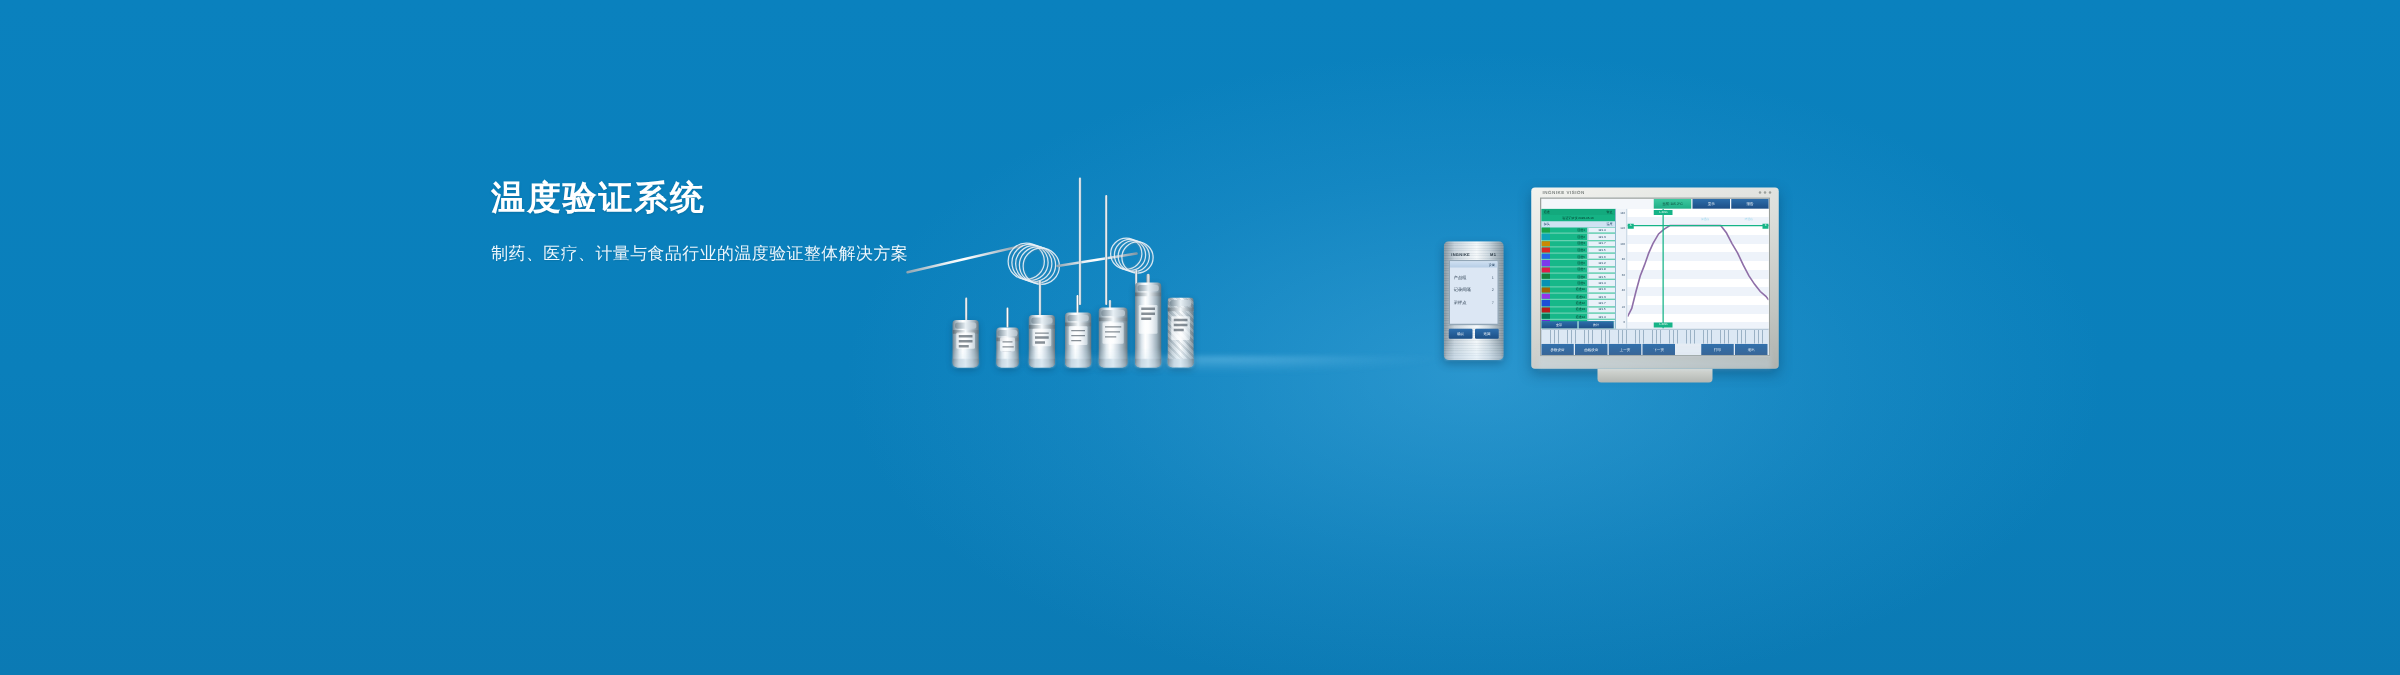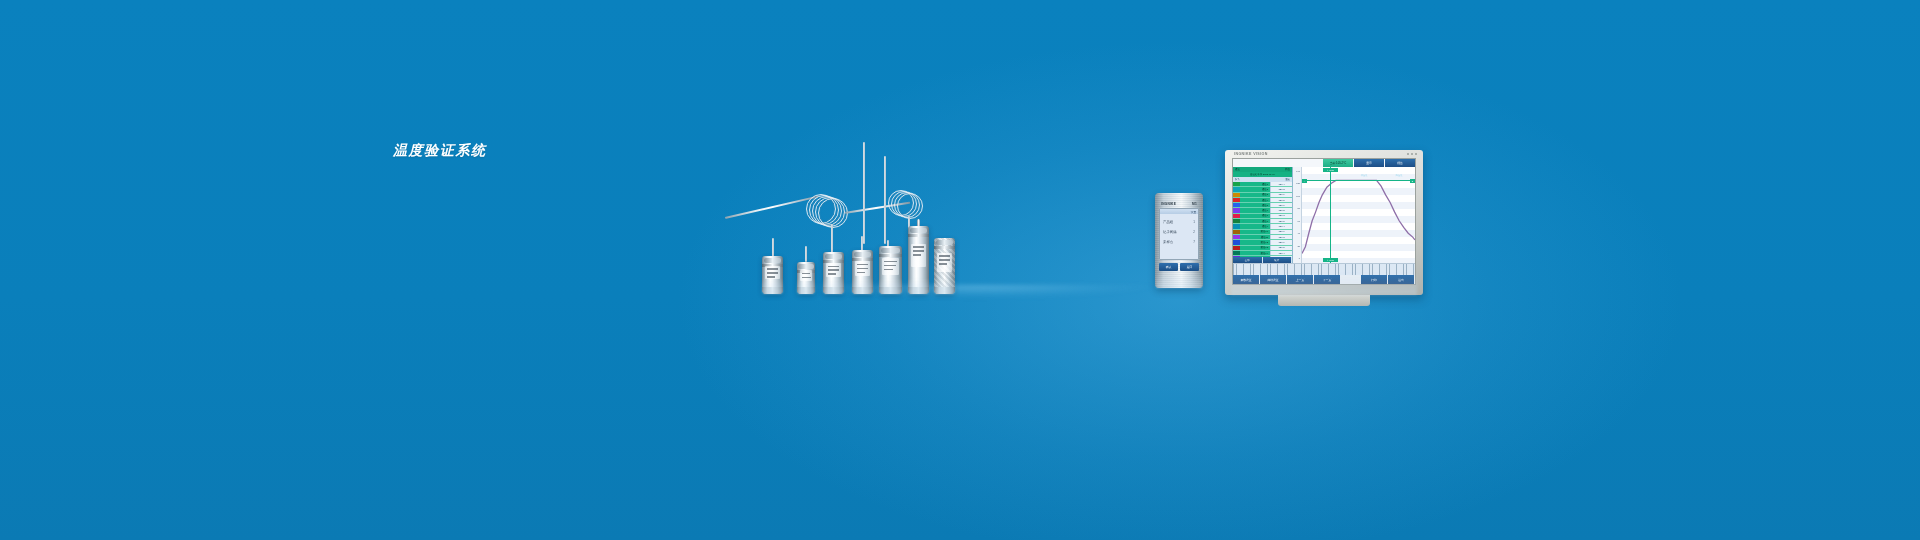--- a/index.html
+++ b/index.html
@@ -16,24 +16,23 @@
       radial-gradient(ellipse 700px 360px at 1180px 300px, rgba(90,185,235,0.40) 0%, rgba(70,170,225,0.16) 45%, rgba(9,128,189,0) 72%),
       linear-gradient(180deg,#0a81be 0%,#0a7fbb 55%,#0b7ab4 100%);
     overflow:hidden;
   }
 
   
   #copy {
     position:absolute; left:393px; top:142px; width:420px;
   }
   #copy .title {
-    font-size:14px; font-weight:bold; color:#ffffff;
+    font-size:27px; font-weight:bold; color:#ffffff;
     letter-spacing:1.6px; line-height:1.25;
     text-shadow:0 1px 2px rgba(0,0,0,0.13);
-    font-style:italic;
   }
   #copy .subtitle {
     margin-top:18px;
     font-size:13.5px; color:#eef7fd; font-weight:normal;
     letter-spacing:0.4px; white-space:nowrap;
     text-shadow:0 1px 1px rgba(0,0,0,0.10);
   }
   #copy .bullets { margin-top:19px; list-style:none; }
   #copy .bullets li {
     display:flex; align-items:center;
@@ -312,20 +311,21 @@
     transform:scaleY(-1); transform-origin:top; filter:blur(1.5px);
   }
 </style>
 </head>
 <body>
 
 <div id="banner">
 
   <div id="copy">
     <div class="title">温度验证系统</div>
+    <div class="subtitle">制药、医疗、计量与食品行业的温度验证整体解决方案</div>
   </div>
 
   <div class="floor"></div>
 
   <div>
     <div class="stem" style="left:725px; top:217px; width:96px; height:1.6px; transform:rotate(-13deg); transform-origin:left center;"></div>
     <div class="coil" style="left:806px; top:194px; width:30px; height:30px;"></div>
     <div class="coil" style="left:809px; top:195px; width:30px; height:30px;"></div>
     <div class="coil" style="left:812px; top:196px; width:30px; height:30px;"></div>
     <div class="coil" style="left:815px; top:197px; width:30px; height:30px;"></div>

